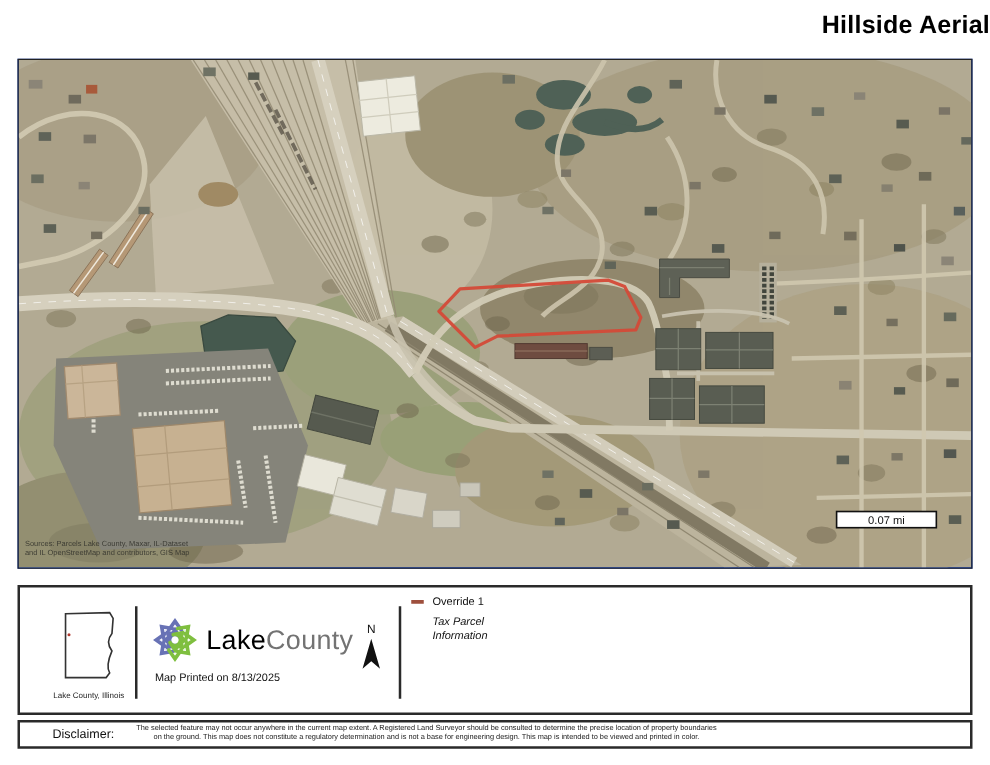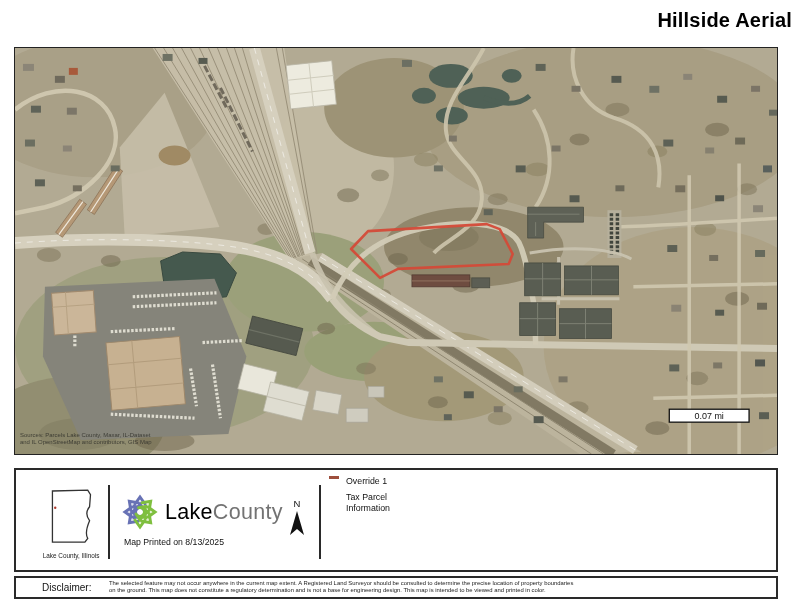--- a/index.html
+++ b/index.html
@@ -24,26 +24,26 @@
   .county-caption{font-size:6.4px;color:#222;margin-top:2px;}
   .v-divider{position:absolute;top:15px;height:74px;width:2px;background:#2a2a2a;}
   .vd1{left:92px;} .vd2{left:303px;}
   .logo{position:absolute;left:104px;top:22px;display:flex;align-items:center;}
   .logo-text{font-size:21.5px;margin-left:5px;letter-spacing:.3px;}
   .logo-w1{color:#000000;} .logo-w2{color:#737373;}
   .printed{position:absolute;left:108px;top:67px;font-size:8.7px;color:#111;}
   .north{position:absolute;left:269px;top:29px;width:24px;text-align:center;line-height:10px;}
   .north-label{font-size:9.5px;color:#111;display:block;}
   .legend{position:absolute;left:313px;top:6px;}
-  .legend-row{display:flex;font-size:8.8px;color:#111;}
+  .legend-row{display:flex;align-items:center;font-size:8.8px;color:#111;}
   .legend-swatch{width:10px;height:3px;background:#9e4f3d;margin-right:7px;}
-  .legend-layer{margin-top:6px;margin-left:17px;font-size:8.8px;line-height:11px;width:60px;color:#111;}
+  .legend-layer{margin-top:6px;margin-left:17px;font-size:8.8px;line-height:11px;width:60px;color:#111;font-style:italic;}
   .disclaimer-box{
     position:absolute;left:14px;top:576px;width:764px;height:23px;
-    border:2px solid #2a2a2a;box-sizing:border-box;background:#fff;
+    border:2px solid #2a2a2a;box-sizing:border-box;background:#fff;text-align:center;
   }
   .disc-label{position:absolute;left:26px;top:4px;font-size:10px;color:#111;}
   .disc-text{position:absolute;left:93px;top:2px;font-size:5.9px;line-height:7.2px;color:#222;white-space:nowrap;}
 </style>
 </head>
 <body>
 
 <div class="page-title">Hillside Aerial</div>
 
 <div class="map-frame">

